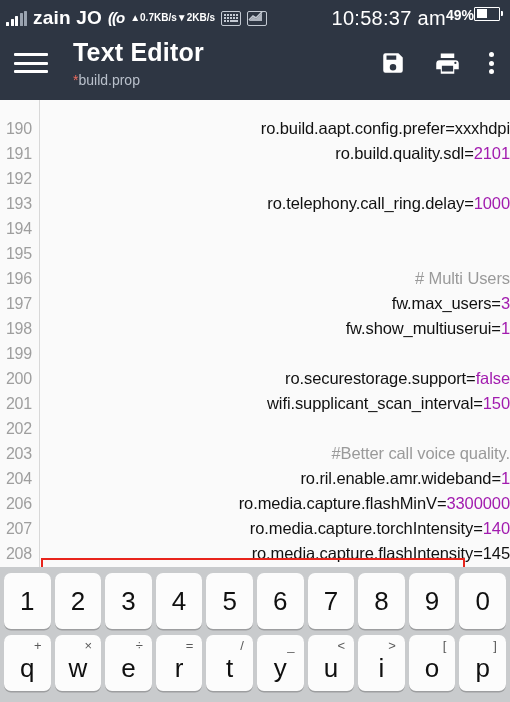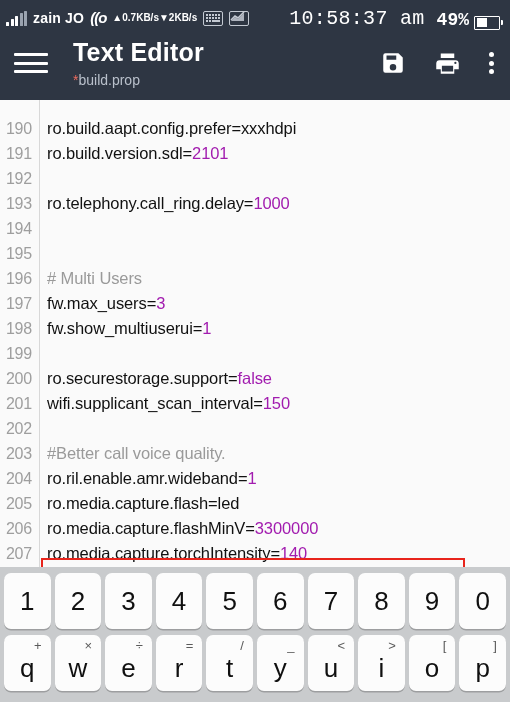--- a/index.html
+++ b/index.html
@@ -32,23 +32,21 @@
     flex: 0 0 36px;
   }
   .sb-left {
     display: flex;
     align-items: center;
     gap: 6px;
   }
   .sb-right {
     margin-left: auto;
     display: flex;
-    align-items: flex-end;
-    gap: 5px;
-    font-family: Liberation Mono, monospace;
+    align-items: flex-start;
   }
 
   
   .signal {
     display: flex;
     align-items: flex-end;
     gap: 1.5px;
     height: 15px;
   }
   .signal i {
@@ -57,21 +55,21 @@
     background: #ffffff;
     border-radius: 0.5px;
   }
   .signal i:nth-child(1) { height: 4px; }
   .signal i:nth-child(2) { height: 7px; }
   .signal i:nth-child(3) { height: 10px; }
   .signal i:nth-child(4) { height: 13px; background: #9aa3b0; }
   .signal i:nth-child(5) { height: 15px; background: #9aa3b0; }
 
   .carrier {
-    font-size: 14px;
+    font-size: 19px;
     font-weight: bold;
     letter-spacing: 0.2px;
     white-space: nowrap;
   }
 
   .wifi-ico {
     font-size: 15px;
     font-style: italic;
     font-weight: bold;
     letter-spacing: -1px;
@@ -113,24 +111,23 @@
 
   .chart-ico { width: 20px; height: 15px; position: relative; }
   .chart-ico svg { display: block; }
 
   .clock {
     font-size: 20px;
     letter-spacing: 0.3px;
     white-space: nowrap;
   }
   .battpct {
-    font-size: 18px;
+    font-size: 14px;
     font-weight: bold;
     white-space: nowrap;
-    margin-left: 7px;
   }
   .batt {
     width: 26px;
     height: 14px;
     border: 1.5px solid #ffffff;
     border-radius: 1px;
     position: relative;
     display: flex;
     align-items: stretch;
     padding: 1.5px;
@@ -259,20 +256,21 @@
   }
   .code {
     flex: 1 1 auto;
     padding-left: 8px;
     color: #111111;
     white-space: pre;
     font-family: "Liberation Sans", sans-serif;
     font-size: 16.5px;
     letter-spacing: -0.1px;
     overflow: hidden;
+    text-align: right;
   }
   .code .val { color: #a21caf; }
   .code.comment { color: #9a9a9a; }
 
   
   .redbox {
     position: absolute;
     left: 41px;
     top: 458px;
     width: 424px;
@@ -410,21 +408,21 @@
 
   <div class="editor">
     <div class="divider-line"></div>
     <div class="code-area" id="code-area">
         <div class="line">
           <div class="gutter">190</div>
           <div class="code"><span>ro.build.aapt.config.prefer=</span><span>xxxhdpi</span></div>
         </div>
         <div class="line">
           <div class="gutter">191</div>
-          <div class="code"><span>ro.build.version.sdl=</span><span class="val">2101</span></div>
+          <div class="code"><span>ro.build.quality.sdl=</span><span class="val">2101</span></div>
         </div>
         <div class="line">
           <div class="gutter">192</div>
           <div class="code"></div>
         </div>
         <div class="line">
           <div class="gutter">193</div>
           <div class="code"><span>ro.telephony.call_ring.delay=</span><span class="val">1000</span></div>
         </div>
         <div class="line">
@@ -462,24 +460,20 @@
           <div class="gutter">202</div>
           <div class="code"></div>
         </div>
         <div class="line">
           <div class="gutter">203</div>
           <div class="code comment"><span>#Better call voice quality.</span></div>
         </div>
         <div class="line">
           <div class="gutter">204</div>
           <div class="code"><span>ro.ril.enable.amr.wideband=</span><span class="val">1</span></div>
-        </div>
-        <div class="line">
-          <div class="gutter">205</div>
-          <div class="code"><span>ro.media.capture.flash=</span><span>led</span></div>
         </div>
         <div class="line">
           <div class="gutter">206</div>
           <div class="code"><span>ro.media.capture.flashMinV=</span><span class="val">3300000</span></div>
         </div>
         <div class="line">
           <div class="gutter">207</div>
           <div class="code"><span>ro.media.capture.torchIntensity=</span><span class="val">140</span></div>
         </div>
         <div class="line">

